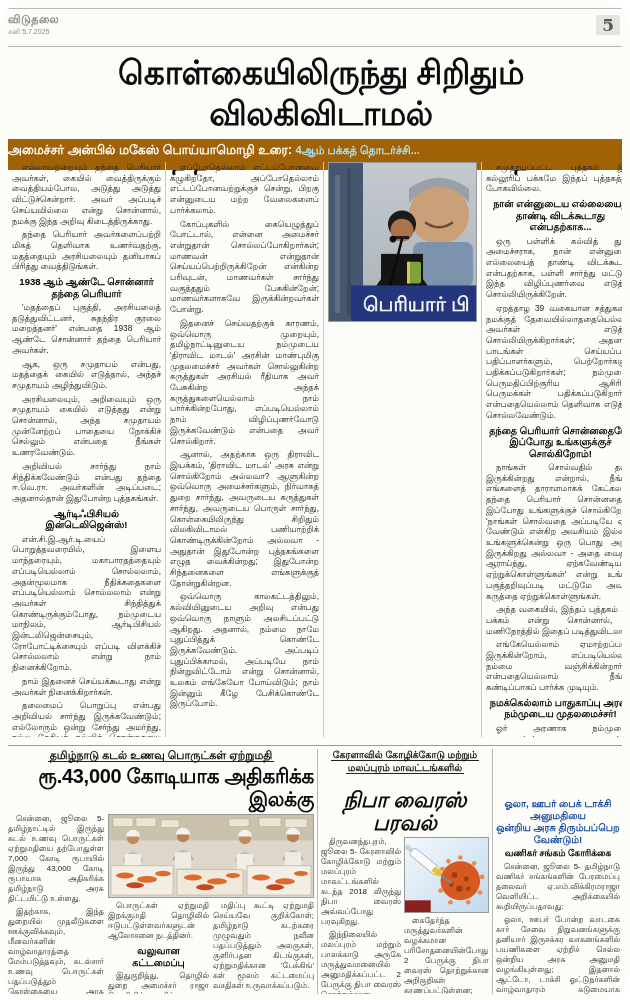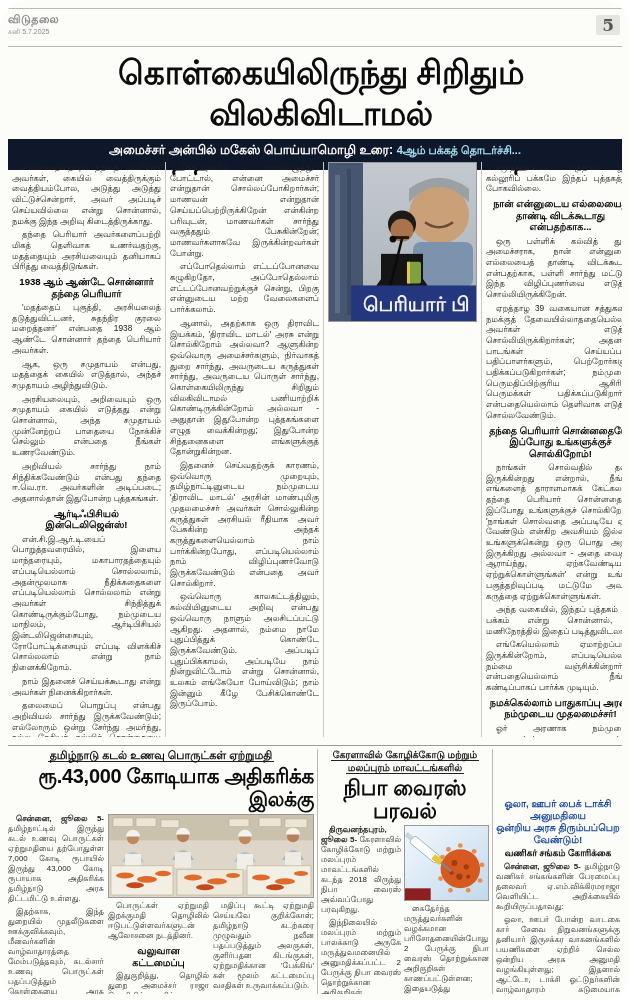--- a/index.html
+++ b/index.html
@@ -5,48 +5,48 @@
   html,body{margin:0;padding:0;}
   .page{position:relative;width:630px;height:1000px;background:#fcfcf9;font-family:"Liberation Sans",sans-serif;color:#1a1a1a;overflow:hidden;border-radius:29px;}
   .rule{position:absolute;left:8px;right:8px;height:0;border-top:1px solid #b9b9b9;}
   
   .hdr{position:absolute;top:13px;left:8px;right:8px;}
   .masthead{font-family:"Liberation Serif",serif;font-weight:bold;font-size:11px;color:#8a8a8a;letter-spacing:.5px;}
   .hdate{font-size:7px;color:#8a8a8a;margin-top:1px;}
   .pgnum{position:absolute;right:2px;top:2px;font-family:"DejaVu Serif",serif;font-weight:bold;font-size:17px;color:#555;background:#e4e4e0;padding:0 6px;border-radius:2px;}
   
   .lead-hl{position:absolute;top:52px;left:6px;width:630px;text-align:center;font-weight:800;font-size:33px;line-height:41px;color:#0c0c0c;letter-spacing:-.5px;}
-  .strap{position:absolute;top:139px;left:8px;width:614px;height:31px;background:#0f172a;color:#fff;text-align:center;font-weight:bold;font-size:12.5px;line-height:23px;}
+  .strap{position:absolute;top:139px;left:8px;width:614px;height:31px;background:#a16207;color:#fff;font-weight:bold;font-size:12.5px;line-height:23px;}
   .strap .cont{color:#a8e4fa;font-size:11px;}
   
   .leadcols{position:absolute;top:162px;left:8px;width:614px;height:575px;display:flex;overflow:hidden;}
   .col{flex:0 0 149px;padding:0 4px;overflow:hidden;}
   .col + .col{border-left:1px solid #c9c9c4;}
   .bp{font-size:8.3px;line-height:10.7px;text-align:justify;text-indent:10px;margin:0 0 3px 0;color:#222;}
-  .bp b{font-weight:bold;}
+  .bp b{font-weight:normal;}
   .subhead{font-weight:bold;font-size:9.6px;line-height:11.5px;text-align:center;margin:4px 2px 3px 2px;color:#000;}
   .mainphoto{width:100%;height:160px;border:1px solid #999;box-sizing:border-box;display:block;margin-bottom:3px;background:#c7ccd2;}
   
   .bottom{position:absolute;top:749px;left:8px;width:614px;height:245px;display:flex;overflow:hidden;}
   .vdiv{flex:0 0 1px;background:#b9b9b4;margin:0 3px;}
   .b-art{overflow:hidden;}
   .kicker{font-weight:bold;font-size:11px;text-align:center;color:#111;}
   .kicker span{border-bottom:1.5px solid #222;padding:0 2px;}
   .b-hl{font-weight:800;text-align:center;color:#0c0c0c;}
   .sea{flex:0 0 306px;}
   .sea .b-hl{font-size:20px;line-height:23px;margin:2px 0 3px 0;letter-spacing:-.3px;text-align:right;}
   .searow{display:flex;gap:4px;}
   .seacola{flex:0 0 96px;}
   .searight{flex:1;}
   .seaphoto{width:100%;height:84px;border:1px solid #999;box-sizing:border-box;background:#ded8cc;display:block;margin-bottom:3px;}
   .seacols{display:flex;gap:4px;}
   .seacols>div{flex:1;overflow:hidden;}
   .nip{flex:0 0 168px;}
   .nip .kicker{font-size:9.5px;line-height:12.5px;}
-  .nip .b-hl{font-size:21px;line-height:23px;margin:2px 0 3px 0;}
+  .nip .b-hl{font-size:21px;line-height:23px;margin:14px 0 3px 0;font-style:italic;}
   .niprow{display:flex;gap:3px;}
   .nipcola{flex:0 0 80px;}
   .nipright{flex:1;}
   .nipphoto{width:100%;height:76px;border:1px solid #999;box-sizing:border-box;background:#e8f1f8;display:block;margin-bottom:3px;}
   .tra{flex:0 0 124px;margin-top:48px;}
   .tra .b-hl{font-size:9.8px;line-height:12px;color:#1a4a9e;margin:1px 0 2px 0;}
   .tra .subhead{margin:0 0 2px 0;font-size:9px;}
   .b-art .bp{font-size:7.9px;line-height:10px;text-indent:8px;}
 </style>
 </head>
@@ -81,24 +81,24 @@
         <p class="bp">'மதத்தைப் புகுத்தி, அரசியலைத் தடுத்துவிட்டனர், சுதந்திர குரலை மறைத்தனர்' என்பதை 1938 ஆம் ஆண்டே சொன்னார் தந்தை பெரியார் அவர்கள்.</p>
         <p class="bp">ஆக, ஒரு சமுதாயம் என்பது, மதத்தைக் கையில் எடுத்தால், அந்தச் சமுதாயம் அழிந்துவிடும்.</p>
         <p class="bp">அரசியலையும், அறிவையும் ஒரு சமுதாயம் கையில் எடுத்தது என்று சொன்னால், அந்த சமுதாயம் முன்னேற்றப் பாதையை நோக்கிச் செல்லும் என்பதை நீங்கள் உணரவேண்டும்.</p>
         <p class="bp">அறிவியல் சார்ந்து நாம் சிந்திக்கவேண்டும் என்பது தந்தை ஈ.வெ.ரா. அவர்களின் அடிப்படை; அதனால்தான் இதுபோன்ற புத்தகங்கள்.</p>
         <div class="subhead">ஆர்டிஃபிசியல் இன்டெலிஜென்ஸ்!</div>
         <p class="bp">என்.சி.இ.ஆர்.டி.யைப் பொறுத்தவரையில், இளைய மாந்தரையும், மகாபாரதத்தையும் எப்படியெல்லாம் சொல்லலாம், அதன்மூலமாக நீதிக்கதைகளை எப்படியெல்லாம் சொல்லலாம் என்று அவர்கள் சிந்தித்துக் கொண்டிருக்கும்போது, நம்முடைய மாநிலம், ஆர்டிபிசியல் இன்டலிஜென்சையும், ரோபோட்டிக்சையும் எப்படி விளக்கிச் சொல்லலாம் என்று நாம் நினைக்கிறோம்.</p>
         <p class="bp">நாம் இதனைச் செய்யக்கூடாது என்று அவர்கள் நினைக்கிறார்கள்.</p>
         <p class="bp">தலைமைப் பொறுப்பு என்பது அறிவியல் சார்ந்து இருக்கவேண்டும்; எல்லோரும் ஒன்று சேர்ந்து அமர்ந்து, நல்ல தேசியக் கல்விக் கொள்கையை உருவாக்கினால், தவறு இல்லை.</p>
       </div>
     <div class="col">
+        <p class="bp">எப்போதெல்லாம் எட்டப்போனவை கழுகிறதோ, அப்போதெல்லாம் எட்டப்போனவற்றுக்குச் சென்று, பிறகு என்னுடைய மற்ற வேலைகளைப் பார்க்கலாம்.</p>
         <p class="bp">கோப்புகளில் கையெழுத்துப் போட்டால், என்னை அமைச்சர் என்றுதான் சொல்லப்போகிறார்கள்; மாணவன் என்றுதான் செய்யப்பெற்றிருக்கிறேன் என்கின்ற பரிவுடன், மாணவர்கள் சார்ந்து வகுத்ததும் பேசுகின்றேன்; மாணவர்களாகவே இருக்கின்றவர்கள் போன்று.</p>
-        <p class="bp">எப்போதெல்லாம் எட்டப்போனவை கழுகிறதோ, அப்போதெல்லாம் எட்டப்போனவற்றுக்குச் சென்று, பிறகு என்னுடைய மற்ற வேலைகளைப் பார்க்கலாம்.</p>
+        <p class="bp">இதனைச் செய்வதற்குக் காரணம், ஒவ்வொரு முறையும், தமிழ்நாட்டினுடைய நம்முடைய 'திராவிட மாடல்' அரசின் மாண்புமிகு முதலமைச்சர் அவர்கள் சொல்லுகின்ற கருத்துகள் அரசியல் ரீதியாக அவர் பேசுகின்ற அந்தக் கருத்துகளையெல்லாம் நாம் பார்க்கின்றபோது, எப்படியெல்லாம் நாம் விழிப்புணர்வோடு இருக்கவேண்டும் என்பதை அவர் சொல்கிறார்.</p>
         <p class="bp">ஆனால், அதற்காக ஒரு திராவிட இயக்கம், 'திராவிட மாடல்' அரசு என்று சொல்கிறோம் அல்லவா? ஆளுகின்ற ஒவ்வொரு அமைச்சர்களும், நிர்வாகத் துறை சார்ந்து, அவருடைய கருத்துகள் சார்ந்து, அவருடைய பொருள் சார்ந்து, கொள்கையிலிருந்து சிறிதும் விலகிவிடாமல் பணியாற்றிக் கொண்டிருக்கின்றோம் அல்லவா - அதுதான் இதுபோன்ற புத்தகங்களை எழுத வைக்கின்றது; இதுபோன்ற சிந்தனைகளை எங்களுக்குத் தோன்றுகின்றன.</p>
-        <p class="bp">இதனைச் செய்வதற்குக் காரணம், ஒவ்வொரு முறையும், தமிழ்நாட்டினுடைய நம்முடைய 'திராவிட மாடல்' அரசின் மாண்புமிகு முதலமைச்சர் அவர்கள் சொல்லுகின்ற கருத்துகள் அரசியல் ரீதியாக அவர் பேசுகின்ற அந்தக் கருத்துகளையெல்லாம் நாம் பார்க்கின்றபோது, எப்படியெல்லாம் நாம் விழிப்புணர்வோடு இருக்கவேண்டும் என்பதை அவர் சொல்கிறார்.</p>
         <p class="bp">ஒவ்வொரு காலகட்டத்திலும், கல்வியினுடைய அறிவு என்பது ஒவ்வொரு நாளும் அலசிடப்பட்டு ஆகிறது. அதனால், நம்மை நாமே புதுப்பித்துக் கொண்டே இருக்கவேண்டும். அப்படிப் புதுப்பிக்காமல், அப்படியே நாம் நின்றுவிட்டோம் என்று சொன்னால், உலகம் எங்கேயோ போய்விடும்; நாம் இன்னும் கீழே பேசிக்கொண்டே இருப்போம்.</p>
       </div>
     <div class="col">
       <svg class="mainphoto" viewBox="0 0 147 160" preserveAspectRatio="none">
         <defs>
           <linearGradient id="bgph" x1="0" y1="0" x2="0" y2="1">
             <stop offset="0" stop-color="#c3c9cf"></stop>
               <stop offset="1" stop-color="#aab2b8"></stop>
           </linearGradient>
         </defs>

